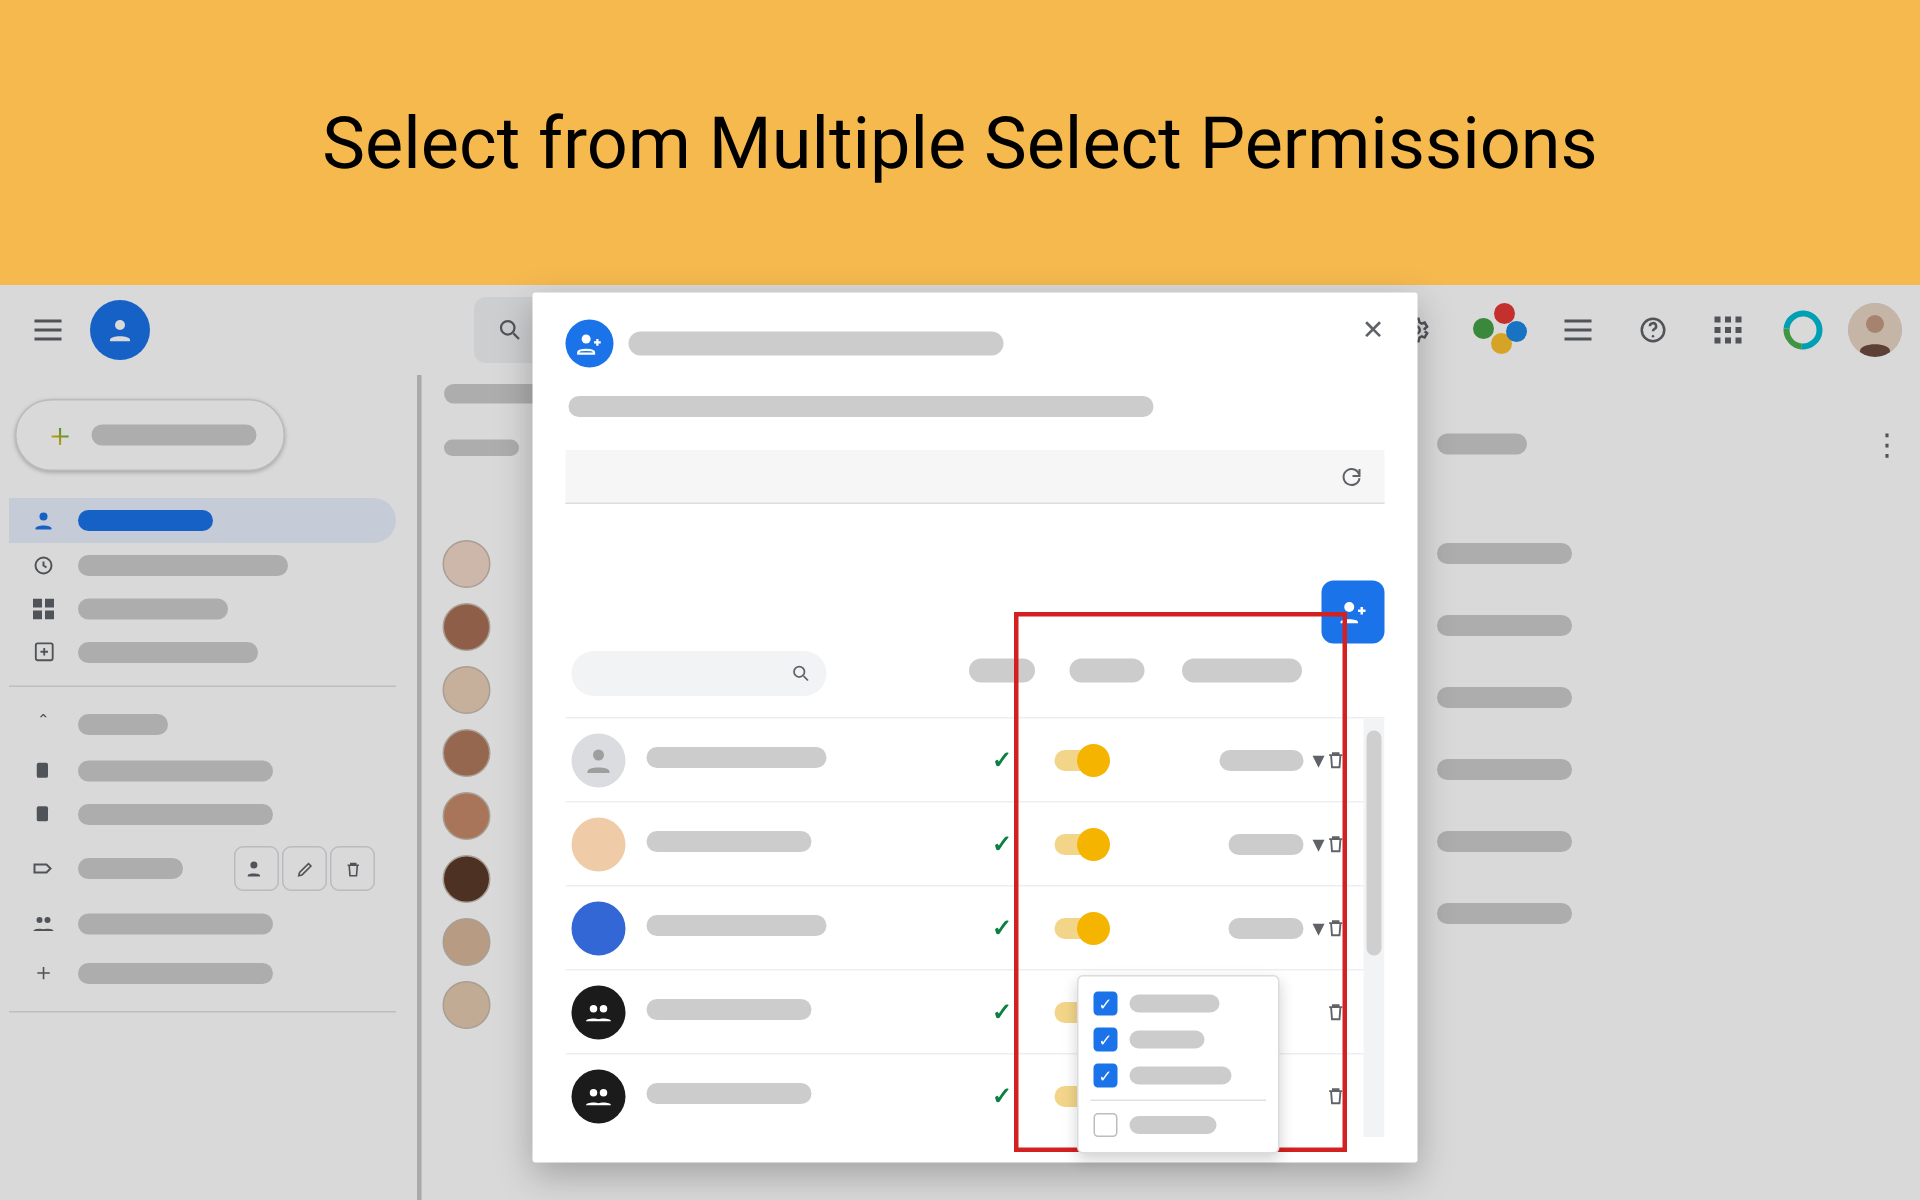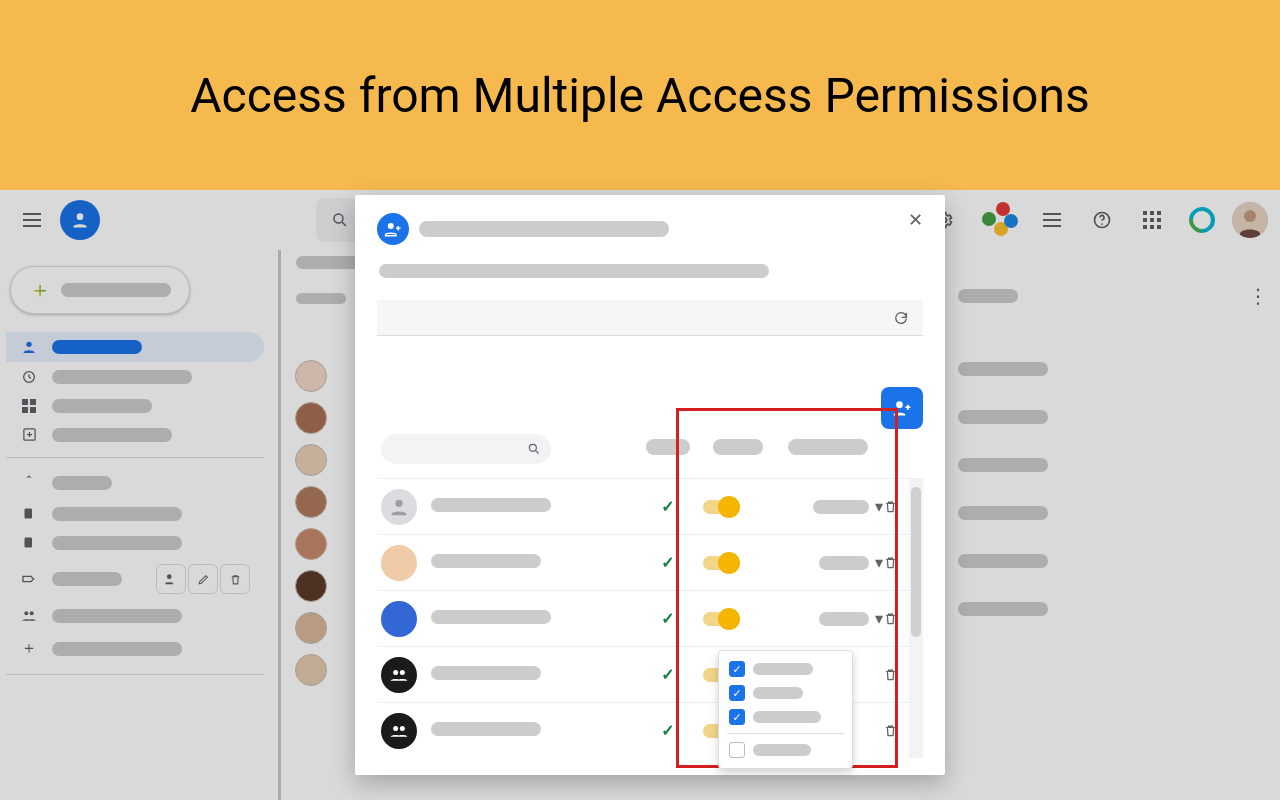--- a/index.html
+++ b/index.html
@@ -77,21 +77,21 @@
   .chk.on{background:#1a73e8;border-color:#1a73e8}
   .group-av{background:#1b1b1b!important;color:#fff}
   svg{display:block}
   .mini-avatar{border:1px solid #c7baae}
   .face{width:100%;height:100%;border-radius:50%;display:block}
 </style>
 </head>
 <body>
 
 <div class="title-band">
-  <h1>Access from Multiple Access Permissions</h1>
+  <h1>Select from Multiple Select Permissions</h1>
 </div>
 
 <div class="app-window">
 
   <div class="topbar">
     <div class="icon-btn">
         <div class="hamb">
           <span></span>
           <span></span>
           <span></span>

